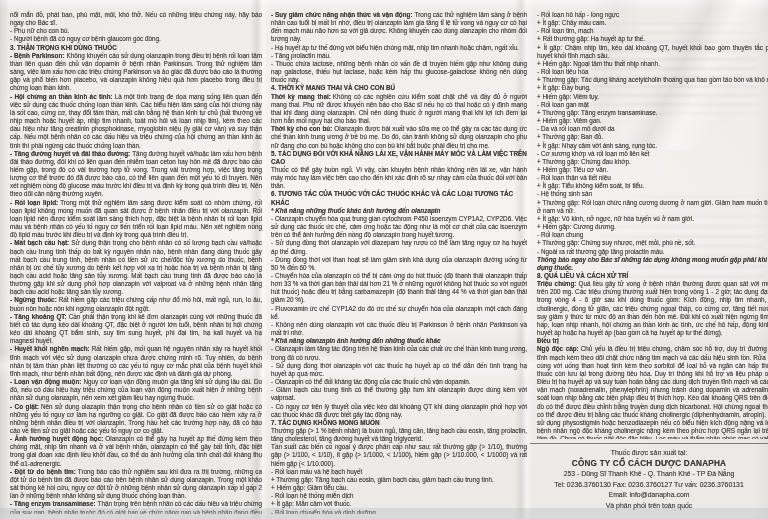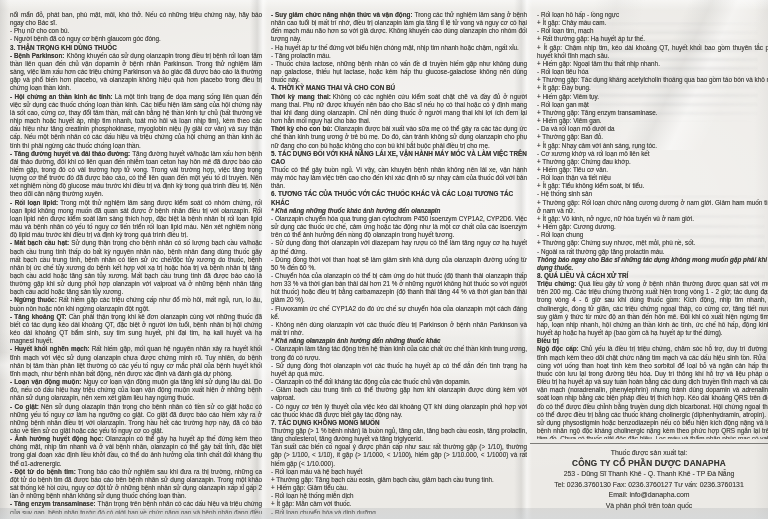--- a/index.html
+++ b/index.html
@@ -157,21 +157,21 @@
       <p class="blk p"><span>- Ngoài ra rất thường gặp tăng prolactin máu.</span></p>
       <p class="blk i"><span>Thông báo ngay cho Bác sĩ những tác dụng không mong muốn gặp phải khi sử dụng thuốc.</span></p>
       <p class="blk h"><span>8. QUÁ LIỀU VÀ CÁCH XỬ TRÍ</span></p>
       <p class="blk p"><span class="lead">Triệu chứng:</span><span>Quá liều gây tử vong ở bệnh nhân thường được quan sát với mức liều trên 200 mg. Các triệu chứng thường xuất hiện trong vòng 1 - 2 giờ; tác dụng đạt tối đa trong vòng 4 - 6 giờ sau khi dùng thuốc gồm: Kích động, nhịp tim nhanh, kháng cholinergic, đồng tử giãn, các triệu chứng ngoại tháp, co cứng cơ, tăng tiết nước bọt, suy giảm ý thức từ mức độ an thần đến hôn mê. Đôi khi có xuất hiện ngừng tim và hô hấp, loạn nhịp nhanh, hội chứng an thần kinh ác tính, ức chế hô hấp, động kinh, tăng huyết áp hoặc hạ huyết áp (bao gồm cả hạ huyết áp tư thế đứng).</span></p>
       <p class="blk p"><span class="lead">Điều trị</span><span></span></p>
       <p class="blk p"><span class="lead">Ngộ độc cấp:</span><span>Chủ yếu là điều trị triệu chứng, chăm sóc hỗ trợ, duy trì đường truyền tĩnh mạch kèm theo dõi chặt chức năng tim mạch và các dấu hiệu sinh tồn. Rửa dạ dày cùng với uống than hoạt tính kèm theo sorbitol để loại bỏ và ngăn cản hấp thu phần thuốc còn lưu lại trong đường tiêu hóa. Duy trì thông khí hỗ trợ và liệu pháp oxygen. Điều trị hạ huyết áp và suy tuần hoàn bằng các dung dịch truyền tĩnh mạch và các thuốc vận mạch (noradrenalin, phenylephrin) nhưng tránh dùng dopamin và adrenalin. Kiểm soát loạn nhịp bằng các biện pháp điều trị thích hợp. Kéo dài khoảng QRS trên điện tâm đồ có thể được điều chỉnh bằng truyền dung dịch bicarbonat. Hội chứng ngoại tháp cấp có thể được điều trị bằng các thuốc kháng cholinergic (diphenhydramin, atropin). Có thể sử dụng physostigmin hoặc benzodiazepin nếu có biểu hiện kích động nặng và lú lẫn ở bệnh nhân ngộ độc kháng cholinergic nặng kèm theo phức hợp QRS ngắn lại trên điện tâm đồ. Chưa có thuốc giải độc đặc hiệu. Lọc máu và thẩm phân phúc mạc có vai trò rất hạn chế trong điều trị ngộ độc cấp olanzapin.</span></p>
     </div>
 
   <div class="footer">
     <div>Thuốc được sản xuất tại:</div>
-    <div class="company">CÔNG TY CỔ PHẦN DƯỢC DANAPHA</div>
+    <div class="company">CÔNG TY CỔ CÁCH DƯỢC DANAPHA</div>
     <div>253 - Dũng Sĩ Thanh Khê - Q. Thanh Khê - TP Đà Nẵng</div>
     <div>Tel: 0236.3760130      Fax: 0236.3760127      Tư vấn: 0236.3760131</div>
     <div>Email: info@danapha.com</div>
     <div>Và phân phối trên toàn quốc</div>
   </div>
 
   <div class="edge-bottom"></div>
 </div>
 
 </body></html>

